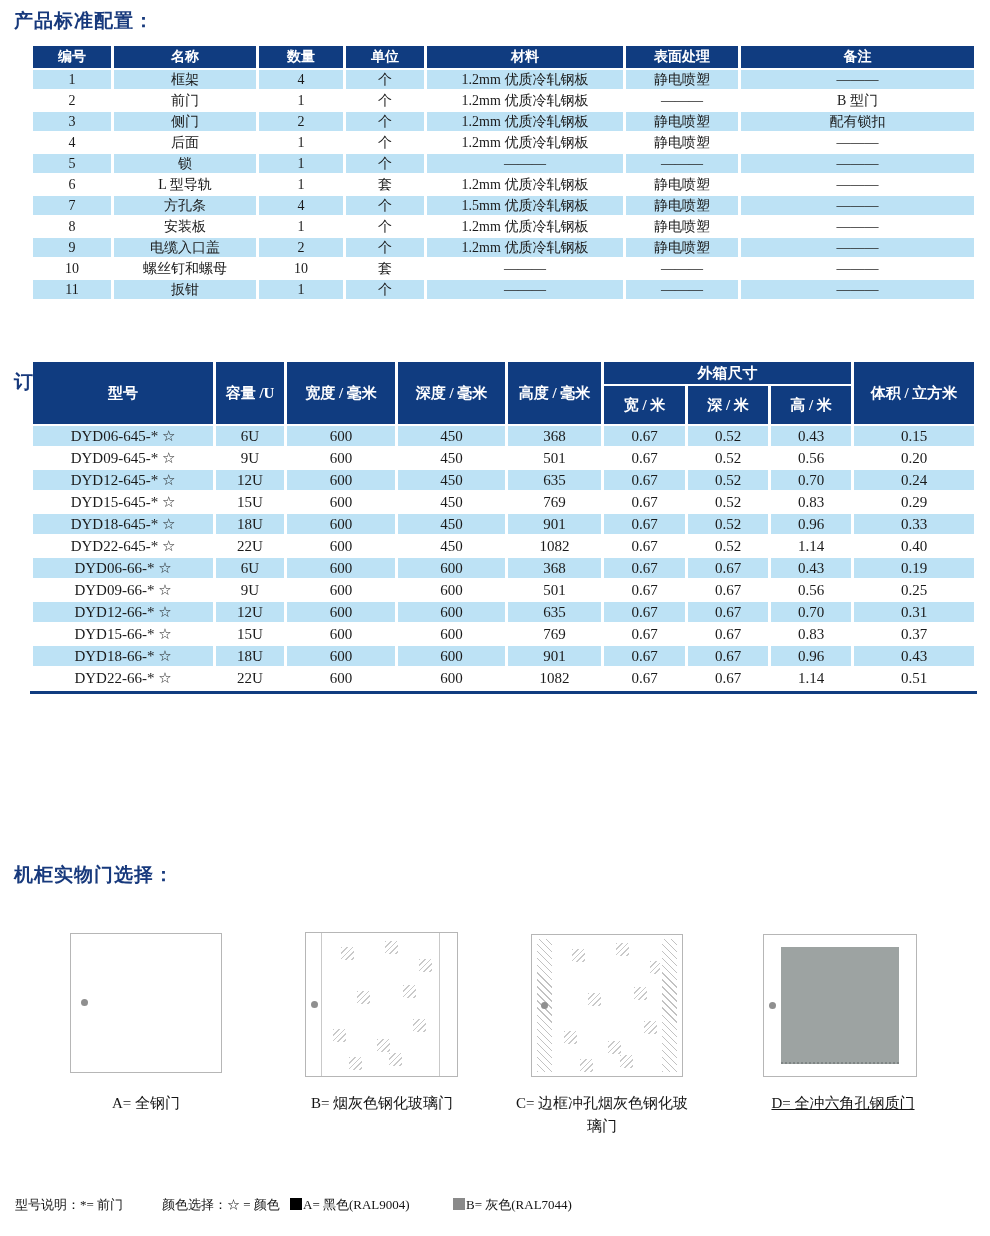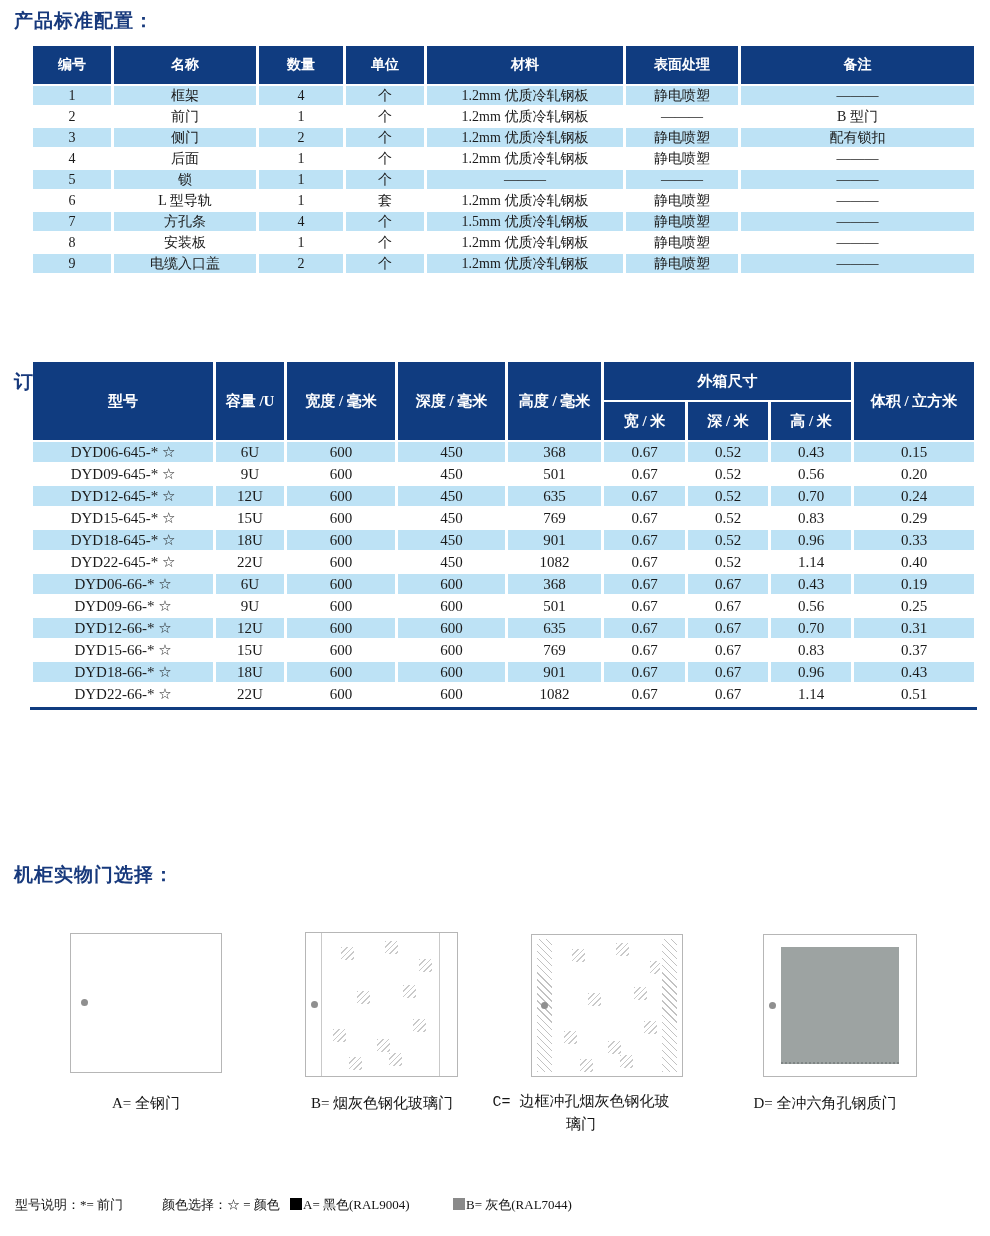--- a/index.html
+++ b/index.html
@@ -21,21 +21,21 @@
   #title2{top:333px;margin-top:36px;}
   #title3{top:862px;}
 
   .tbl-wrap{position:absolute;left:30px;width:947px;}
   #table1{top:44px;}
   #table2{top:360px;border-bottom:3px solid var(--header-bg);padding-bottom:1px;}
 
   table.tbl{border-collapse:separate;border-spacing:3px 2px;table-layout:fixed;width:947px;}
   table.tbl th{
     background:var(--header-bg);color:#fff;font-weight:bold;text-align:center;
-    vertical-align:middle;font-size:14px;height:38px;overflow:hidden;white-space:nowrap;
+    vertical-align:middle;font-size:14px;height:22px;overflow:hidden;white-space:nowrap;
   }
   table.tbl td{
     text-align:center;vertical-align:middle;font-size:14px;height:19px;
     overflow:hidden;white-space:nowrap;color:#1a1a1a;
   }
   table.tbl tbody tr:nth-child(odd) td{background:var(--row-alt);}
   table.tbl tbody tr:nth-child(even) td{background:#fff;}
 
   #table2 table.tbl th{font-size:15px;}
   #table2 table.tbl td{font-size:15px;height:20px;}
@@ -76,22 +76,22 @@
     background-position:18px 14px,62px 8px,96px 26px,34px 58px,80px 52px,
       10px 96px,54px 106px,90px 86px,26px 124px,66px 120px;}
   #door-b .glass-marks{left:17px;right:19px;top:0;bottom:0;}
   #door-c .glass-marks{left:22px;right:22px;top:0;bottom:0;}
   #door-d .panel{position:absolute;left:17px;right:17px;top:12px;bottom:12px;background:#9da3a2;
     border-bottom:2px dotted #7f8585;}
 
   .door-caption{position:absolute;top:1092px;text-align:center;font-size:15px;color:#141414;line-height:1.5;}
   #cap-a{left:66px;width:160px;}
   #cap-b{left:292px;width:180px;}
-  #cap-c{left:489px;width:184px;font-family:Liberation Mono, monospace;}
-  #cap-d{left:730px;width:190px;}
+  #cap-c{left:510px;width:184px;}
+  #cap-d{left:748px;width:190px;text-decoration:underline;}
 
   .legend-item{position:absolute;top:1196px;font-size:13px;font-weight:400;color:#141414;white-space:nowrap;}
   #legend-model{left:15px;}
   #legend-color{left:162px;}
   #legend-a{left:290px;}
   #legend-b{left:437px;padding-left:16px;}
   .swatch{display:inline-block;width:12px;height:12px;vertical-align:-1px;margin-right:1px;}
 </style>
 </head>
 <body>
@@ -195,20 +195,38 @@
             <td>静电喷塑</td>
             <td>———</td>
           </tr>
           <tr>
             <td>9</td>
             <td>电缆入口盖</td>
             <td>2</td>
             <td>个</td>
             <td>1.2mm 优质冷轧钢板</td>
             <td>静电喷塑</td>
+            <td>———</td>
+          </tr>
+          <tr>
+            <td>10</td>
+            <td>螺丝钉和螺母</td>
+            <td>10</td>
+            <td>套</td>
+            <td>———</td>
+            <td>———</td>
+            <td>———</td>
+          </tr>
+          <tr>
+            <td>11</td>
+            <td>扳钳</td>
+            <td>1</td>
+            <td>个</td>
+            <td>———</td>
+            <td>———</td>
             <td>———</td>
           </tr>
         </tbody>
     </table>
   </div>
 
   <div id="title2" class="sec-title">订货信息：</div>
 
   <div id="table2" class="tbl-wrap">
     <table class="tbl">

